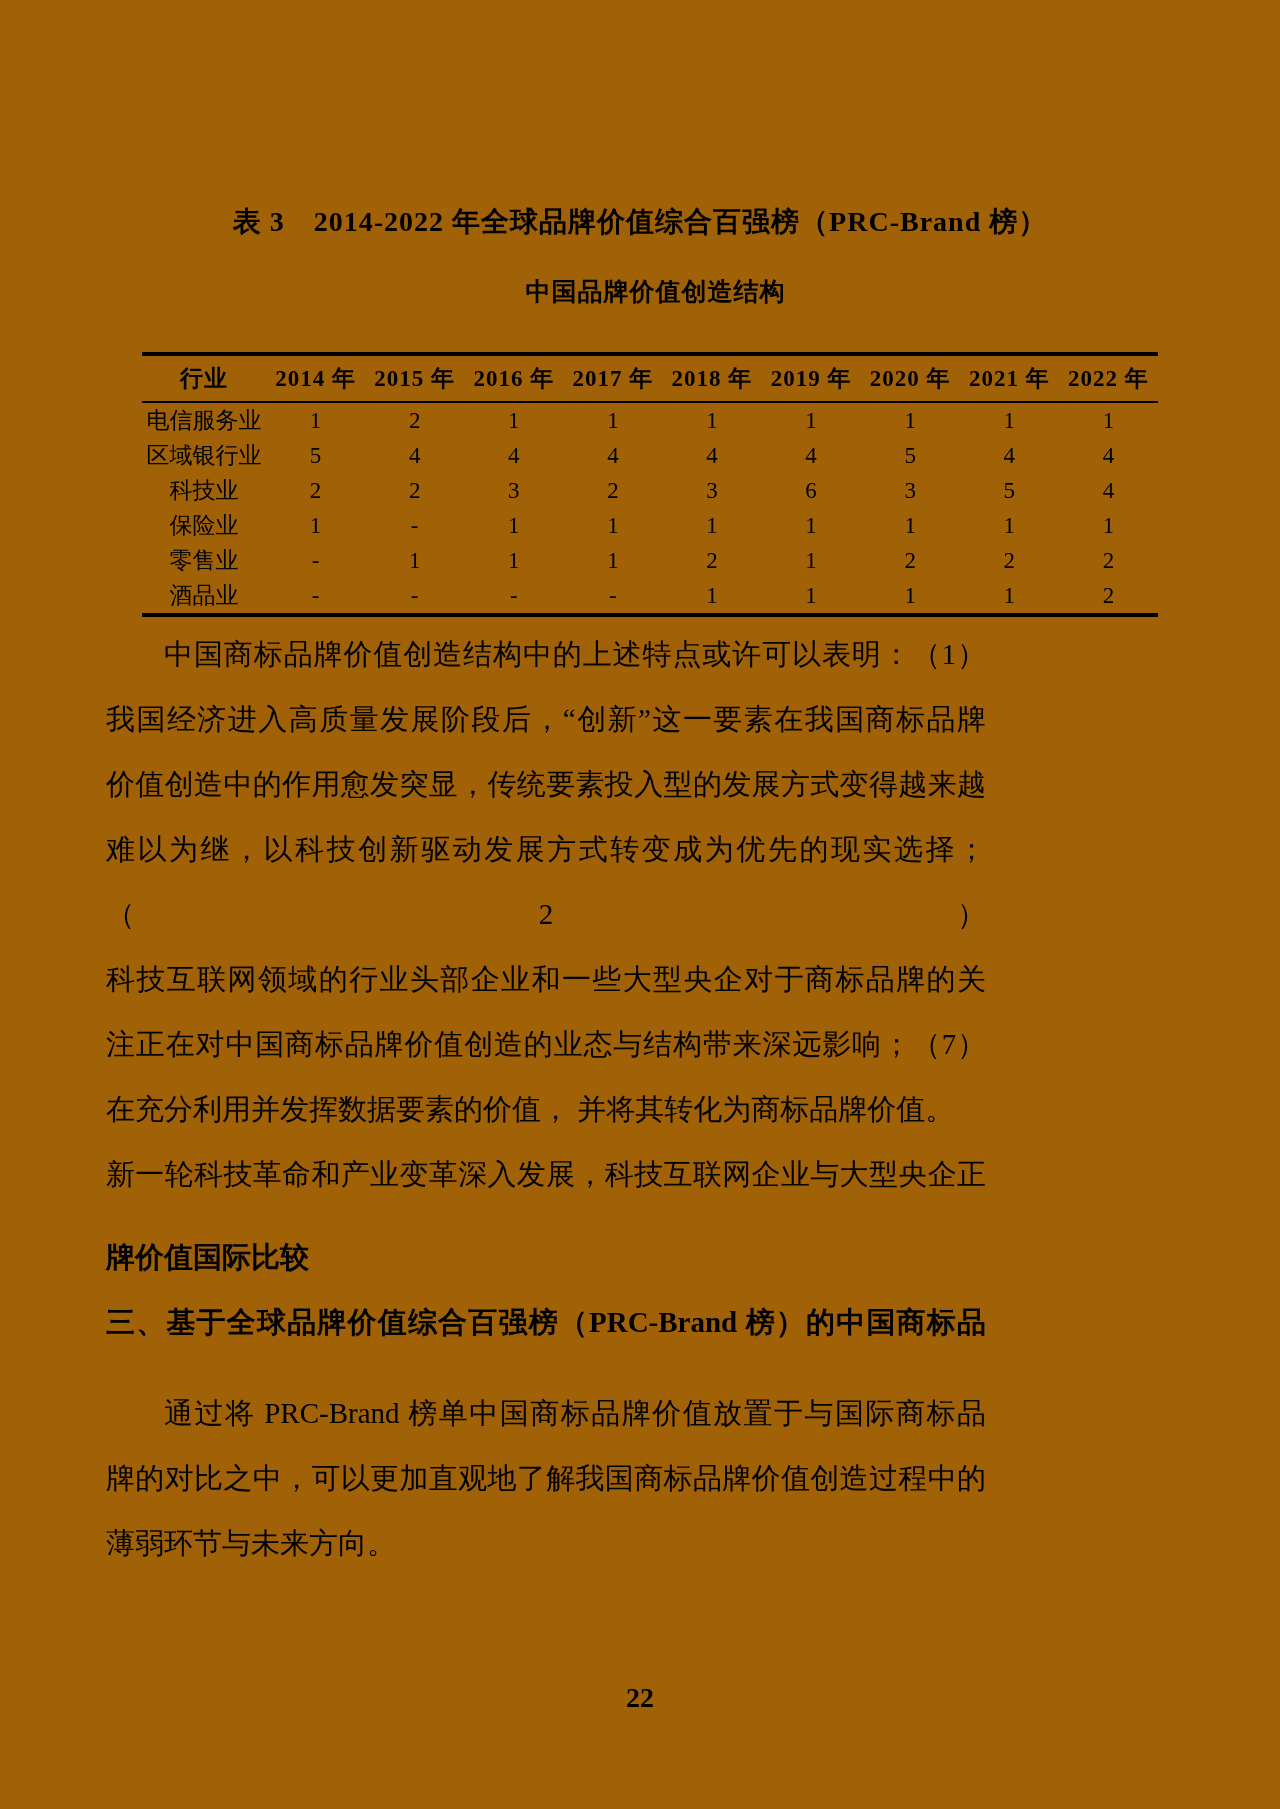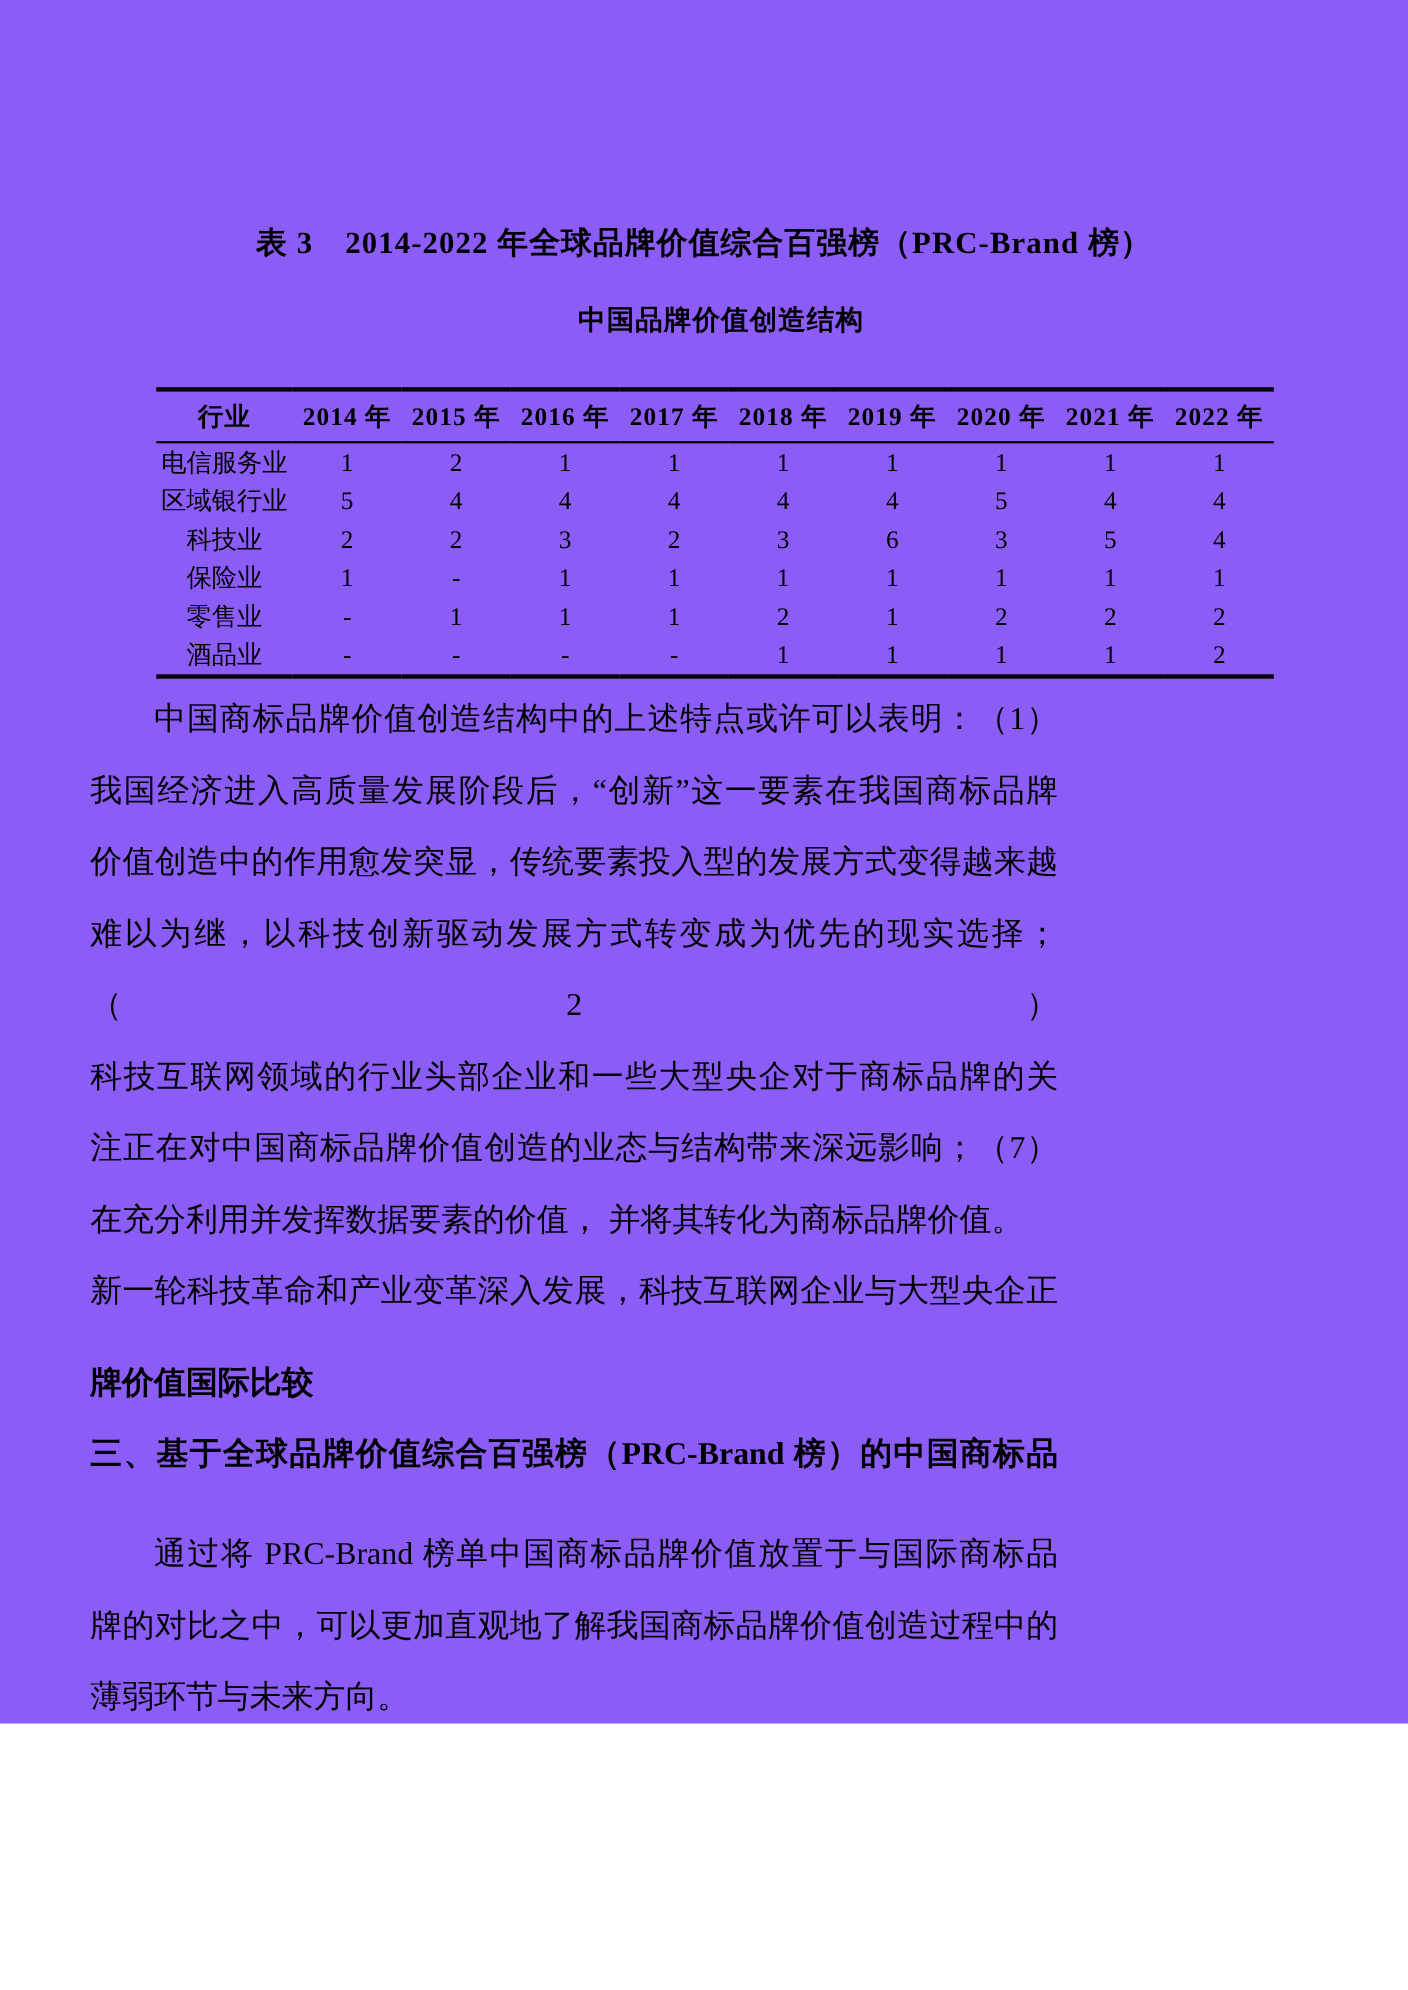--- a/index.html
+++ b/index.html
@@ -3,22 +3,22 @@
 <meta charset="utf-8">
 <style>
   html, body {
     margin: 0;
     padding: 0;
     background: #ffffff;
   }
   .page {
     position: relative;
     width: 1280px;
-    height: 1567px;
-    background: #8b5cf6;
+    height: 1809px;
+    background: #a16207;
     color: #000000;
     font-family: "Liberation Serif", "DejaVu Serif", serif;
     overflow: hidden;
   }
   
   .caption {
     padding-top: 200px;
     text-align: center;
   }
   .caption-line1 {
@@ -61,21 +61,21 @@
   }
   table.industry-table tbody td {
     height: 35px;
     font-weight: normal;
   }
   table.industry-table .col-industry {
     width: 124px;
   }
   
   .textblock {
-    margin-left: 82px;
+    margin-left: 106px;
     width: 880px;
   }
   .para, .heading {
     font-size: 29px;
   }
   .line {
     line-height: 65px;
     text-align: justify;
     text-align-last: justify;
     white-space: normal;

